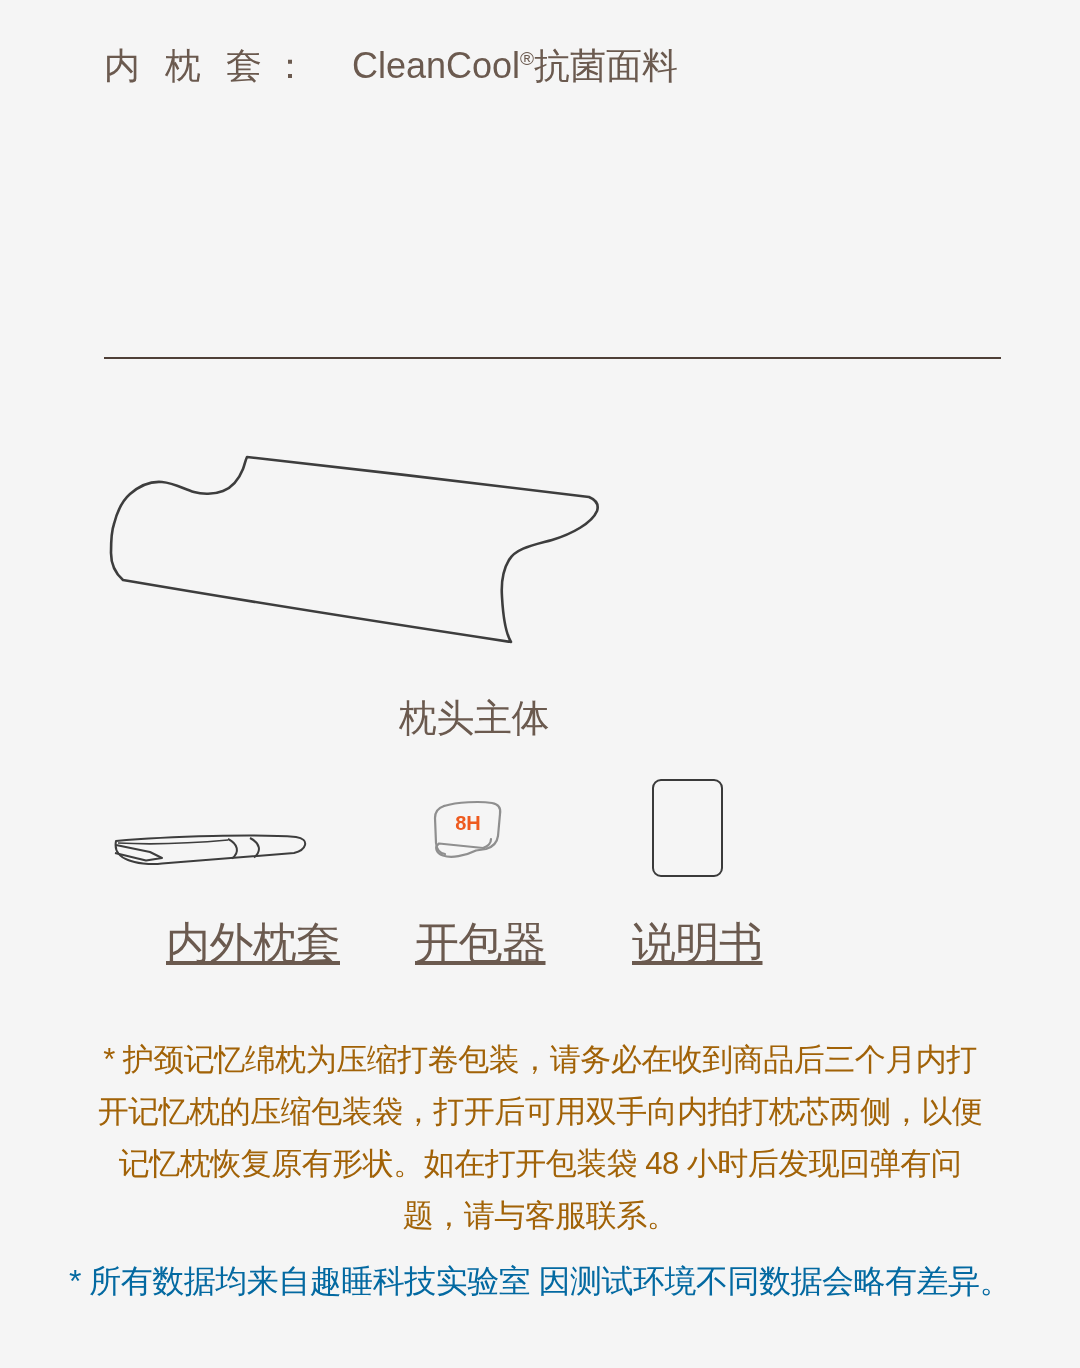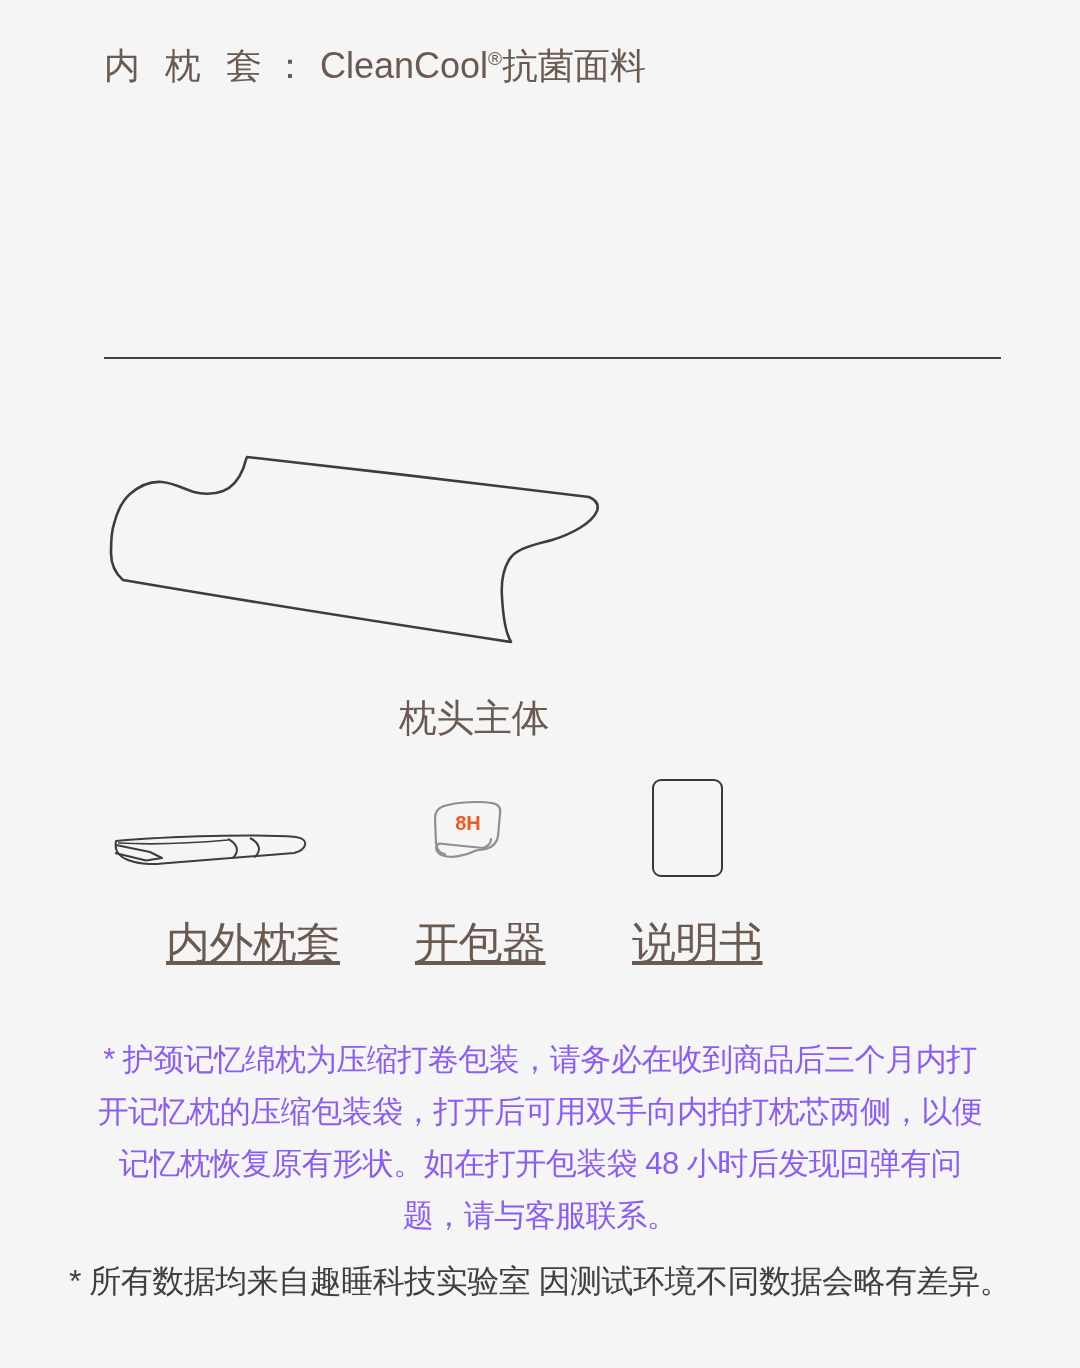--- a/index.html
+++ b/index.html
@@ -27,21 +27,21 @@
   .spec-row-1 { top: 42px; }
   .spec-row-2 { top: 128px; }
   .spec-label {
     display: inline-block;
     width: 158px;
     text-align: justify;
     text-align-last: justify;
     vertical-align: bottom;
   }
   .spec-colon { margin-left: 10px; }
-  .spec-value { margin-left: 12px; }
+  .spec-value { margin-left: 44px; }
   .spec-value sup {
     font-size: 19px;
     vertical-align: super;
     line-height: 0;
   }
   
   .section-title {
     position: absolute;
     left: 104px;
     top: 268px;
@@ -87,31 +87,31 @@
   .caption-manual { left: 632px; width: 120px; }
   
   .footnote-block {
     position: absolute;
     left: 0; top: 1034px;
     width: 1080px;
     text-align: center;
     font-size: 31px;
     line-height: 52px;
     letter-spacing: -0.5px;
-    color: #8b5cf6;
+    color: #a16207;
   }
   .footnote-line { white-space: nowrap; }
   .footnote-second {
     position: absolute;
     left: 0; top: 1260px;
     width: 1080px;
     text-align: center;
     font-size: 32px;
     letter-spacing: -0.5px;
-    color: #404040;
+    color: #0369a1;
     white-space: nowrap;
   }
   svg { display: block; }
 </style>
 </head>
 <body>
 
 <div class="page">
 
   <div class="spec-row spec-row-1">

